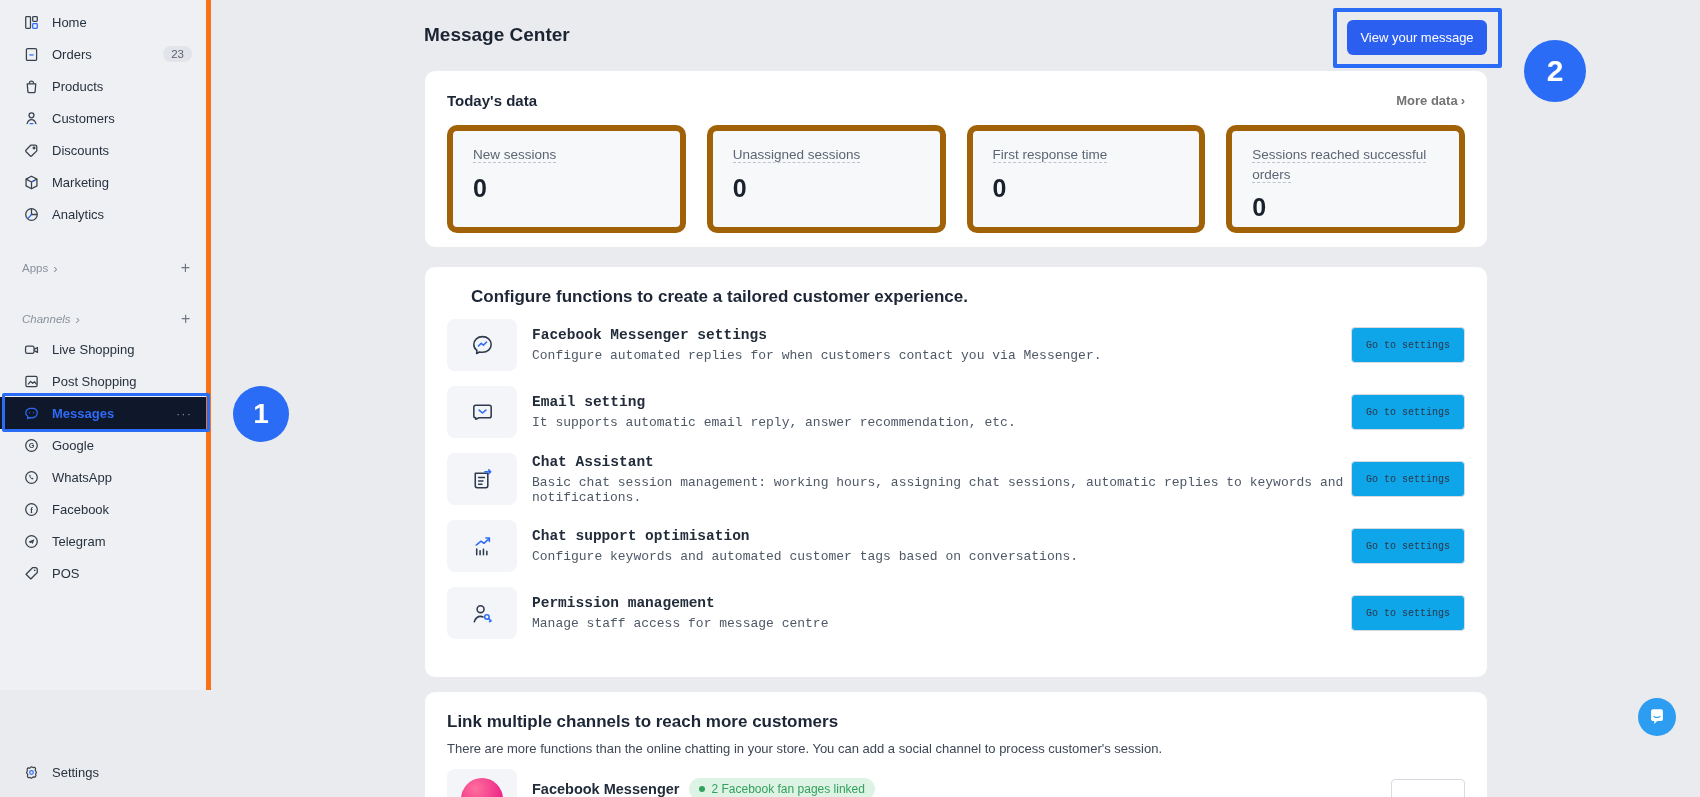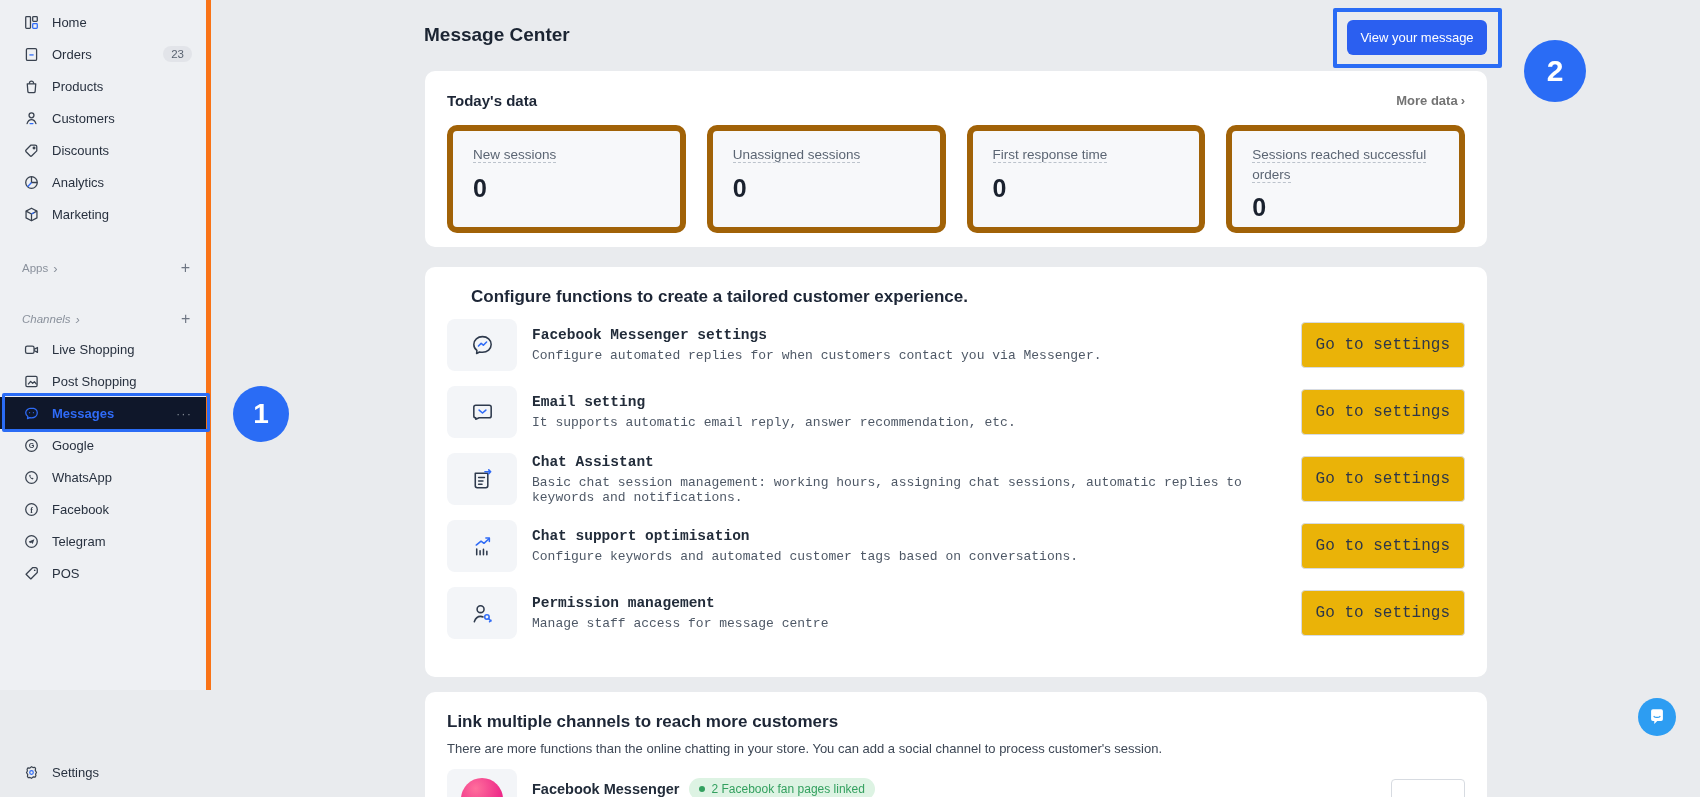--- a/index.html
+++ b/index.html
@@ -50,22 +50,22 @@
 
   .card2 { top:267px; height:410px; padding:18px 22px; }
   .card2-title { font-size:17px; font-weight:700; color:#1d2636; margin-top:2px;margin-left:24px; }
   .frows { margin-top:12px;font-family:Liberation Mono, monospace; }
   .frow { display:flex; align-items:center; height:52px; margin-bottom:15px; }
   .ftile { width:70px; height:52px; background:#f3f5f8; border-radius:8px; flex:none;
            display:flex; align-items:center; justify-content:center; }
   .ftext { margin-left:15px; }
   .ftitle { font-size:14.5px; font-weight:700; color:#222c3a; }
   .fdesc { font-size:13px; color:#4e5866; margin-top:5px; }
-  .goto-btn { margin-left:auto; height:46px; padding:0 14px; background:#eab308;
-              border:1px solid #d7dbe1; border-radius:4px; font-size:16px;
+  .goto-btn { margin-left:auto; height:36px; padding:0 14px; background:#0ea5e9;
+              border:1px solid #d7dbe1; border-radius:4px; font-size:10px;
               color:#2e3749; font-family:inherit; cursor:pointer; white-space:nowrap; }
 
   .card3 { top:692px; height:190px; padding:16px 22px; }
   .card3-title { font-size:17px; font-weight:700; color:#1d2636; margin-top:4px; }
   .card3-sub { font-size:13px; color:#3d4755; margin-top:9px; }
   .crow { display:flex; align-items:flex-start; margin-top:13px; }
   .crow .ftile { height:60px; }
   .msgr-circle { width:42px; height:42px; border-radius:50%;
                  background:radial-gradient(circle at 35% 25%, #ff6f9c, #e3007c); }
   .crow-text { margin-left:15px; display:flex; align-items:center; margin-top:9px; }
@@ -142,36 +142,36 @@
           <svg width="17" height="17" viewBox="0 0 20 20" fill="none" stroke="#39424f" stroke-width="1.5" stroke-linejoin="round">
               <path d="M3.6 9.4 9.4 3.6h4.8a2 2 0 0 1 2 2v4.8l-5.8 5.8a1.5 1.5 0 0 1-2.1 0L3.6 11.5a1.5 1.5 0 0 1 0-2.1z"></path>
               <circle cx="13" cy="7" r="1" fill="#39424f"></circle>
             </svg>
         </span>
         <span class="side-label">Discounts</span>
       </div>
       <div class="side-item">
         <span class="icn">
           <svg width="17" height="17" viewBox="0 0 20 20" fill="none" stroke="#39424f" stroke-width="1.5" stroke-linejoin="round">
+              <path d="M10 2.6 16.4 6v8L10 17.4 3.6 14V6z"></path>
+              <path d="M3.6 6 10 9.4 16.4 6M10 9.4v8"></path>
+              <path d="M10 9.4 13.2 7.7" stroke="#2f6bf6"></path>
+            </svg>
+        </span>
+        <span class="side-label">Marketing</span>
+      </div>
+      <div class="side-item">
+        <span class="icn">
+          <svg width="17" height="17" viewBox="0 0 20 20" fill="none" stroke="#39424f" stroke-width="1.5" stroke-linejoin="round">
               <circle cx="10" cy="10" r="6.8"></circle>
               <path d="M10 3.2V10h6.8"></path>
               <path d="M10 10 5.5 15" stroke="#2f6bf6"></path>
             </svg>
         </span>
         <span class="side-label">Analytics</span>
-      </div>
-      <div class="side-item">
-        <span class="icn">
-          <svg width="17" height="17" viewBox="0 0 20 20" fill="none" stroke="#39424f" stroke-width="1.5" stroke-linejoin="round">
-              <path d="M10 2.6 16.4 6v8L10 17.4 3.6 14V6z"></path>
-              <path d="M3.6 6 10 9.4 16.4 6M10 9.4v8"></path>
-              <path d="M10 9.4 13.2 7.7" stroke="#2f6bf6"></path>
-            </svg>
-        </span>
-        <span class="side-label">Marketing</span>
       </div>
     </div>
 
     <div class="side-section gap-apps">
       <span>Apps</span>
       <span class="chev">›</span>
       <span class="plus">+</span>
     </div>
 
     <div class="side-section gap-channels">

